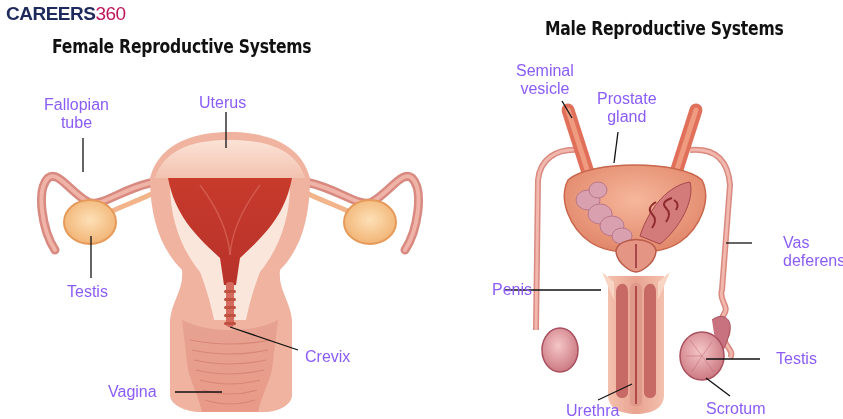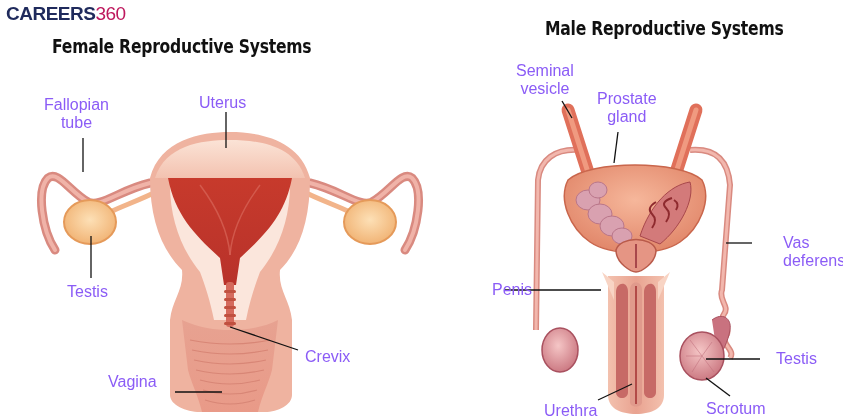--- a/index.html
+++ b/index.html
@@ -174,30 +174,30 @@
   </g>
 </svg>
 
 <div class="label center" style="left:44px; top:96px;">
   <div>Fallopian</div>
   <div>tube</div>
 </div>
 <div class="label" style="left:199px; top:94px;">Uterus</div>
 <div class="label" style="left:67px; top:283px;">Testis</div>
 <div class="label" style="left:305px; top:348px;">Crevix</div>
-<div class="label" style="left:108px; top:373px;">Vagina</div>
+<div class="label" style="left:108px; top:383px;">Vagina</div>
 
 <div class="label center" style="left:516px; top:62px;">
   <div>Seminal</div>
   <div>vesicle</div>
 </div>
 <div class="label center" style="left:597px; top:90px;">
   <div>Prostate</div>
   <div>gland</div>
 </div>
 <div class="label" style="left:759px; top:234px;margin-left:24px;">
   <div>Vas</div>
   <div>deferens</div>
 </div>
 <div class="label" style="left:458px; top:281px;margin-left:34px;">Penis</div>
 <div class="label" style="left:776px; top:350px;">Testis</div>
-<div class="label" style="left:544px; top:402px;">Urethra</div>
+<div class="label" style="left:566px; top:402px;">Urethra</div>
 <div class="label" style="left:706px; top:400px;">Scrotum</div>
 
 </body></html>

